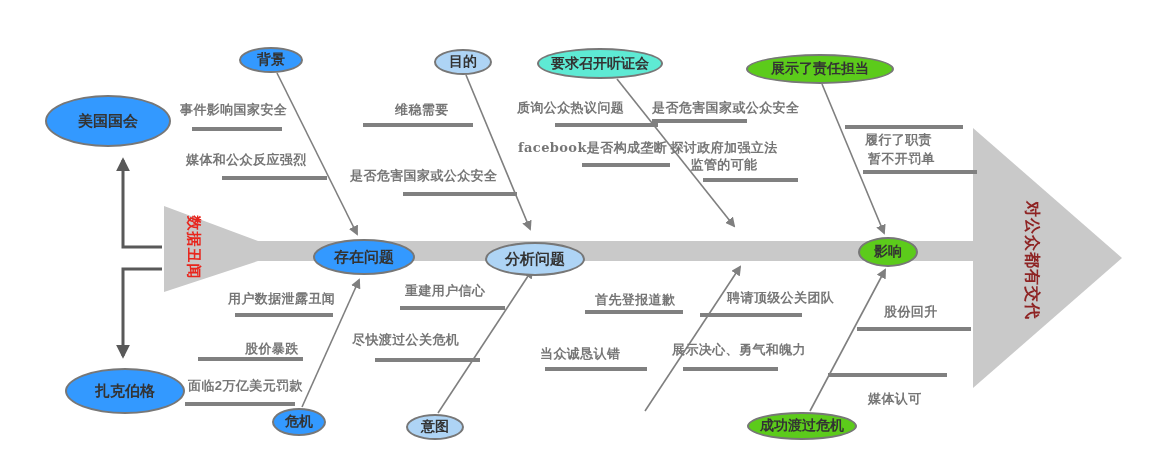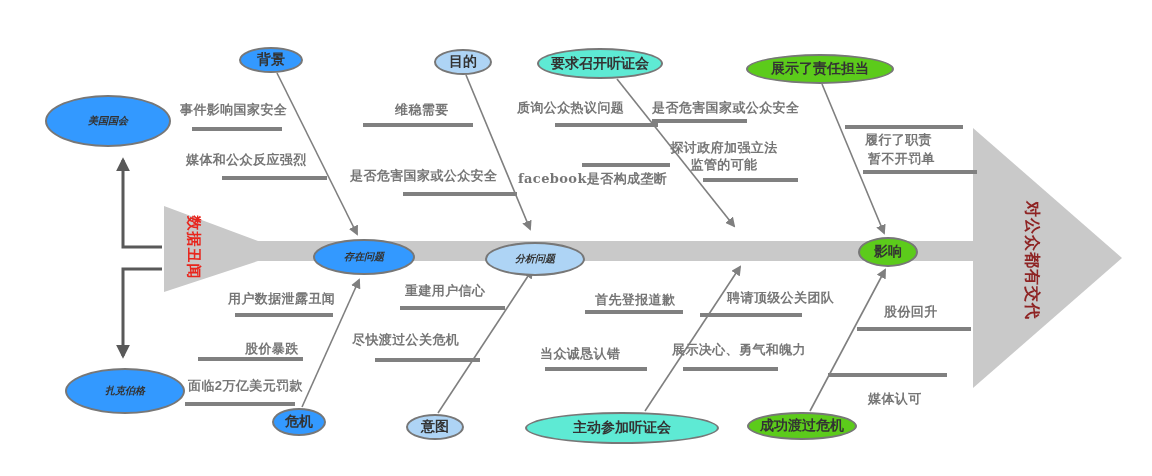--- a/index.html
+++ b/index.html
@@ -7,25 +7,25 @@
           font-family:"Liberation Sans","DejaVu Sans",sans-serif;}
   svg.layer{position:absolute;left:0;top:0;width:1152px;height:476px;}
   .node{position:absolute;border:2px solid #777;border-radius:50%;box-sizing:border-box;
         display:flex;align-items:center;justify-content:center;font-weight:bold;color:#333;
         white-space:nowrap;}
   .c-blue{background:#3399ff;}
   .c-lblue{background:#aed4f5;}
   .c-cyan{background:#5eead4;}
   .c-green{background:#5ccb1b;}
   .f14{font-size:14px;}
-  .f15{font-size:10px;font-style:italic;}
+  .f15{font-size:15px;}
   .feat{position:absolute;font-size:13px;letter-spacing:.4px;color:#767676;white-space:nowrap;
         font-weight:bold;}
   .feat.wrap{white-space:normal;width:112px;text-align:center;line-height:17px;}
-  .feat.serif{font-family:"DejaVu Serif","Liberation Serif",serif;margin-top:31px;}
+  .feat.serif{font-family:"DejaVu Serif","Liberation Serif",serif;}
   .ul{position:absolute;height:4px;background:#808080;}
   .vtext{position:absolute;font-weight:bold;white-space:nowrap;text-align:center;}
   #tail-label{left:157px;top:238px;width:72px;font-size:15px;color:#e8251d;
               transform:rotate(90deg);transform-origin:center;letter-spacing:1px;}
   #head-label{left:967px;top:250px;width:128px;font-size:16px;color:#8e2323;
               transform:rotate(90deg);transform-origin:center;letter-spacing:1px;}
 </style>
 </head>
 <body>
 
@@ -71,21 +71,20 @@
   <div class="node c-lblue f15" style="left:485px;top:242px;width:100px;height:34px;">分析问题</div>
   <div class="node c-green f14" style="left:858px;top:237px;width:60px;height:30px;">影响</div>
 
   <div class="node c-blue f14" style="left:239px;top:47px;width:64px;height:26px;">背景</div>
   <div class="node c-lblue f14" style="left:434px;top:49px;width:58px;height:26px;">目的</div>
   <div class="node c-cyan f14" style="left:537px;top:48px;width:126px;height:31px;">要求召开听证会</div>
   <div class="node c-green f14" style="left:746px;top:54px;width:148px;height:30px;">展示了责任担当</div>
 
   <div class="node c-blue f14" style="left:272px;top:408px;width:54px;height:28px;">危机</div>
   <div class="node c-lblue f14" style="left:406px;top:414px;width:58px;height:26px;font-family:Liberation Serif, serif;">意图</div>
-  <div class="node c-cyan f14" style="left:525px;top:412px;width:194px;height:32px;">主动参加听证会</div>
   <div class="node c-green f14" style="left:747px;top:412px;width:110px;height:28px;">成功渡过危机</div>
 
   <div class="feat" style="left:180px;top:101px;">事件影响国家安全</div>
   <div class="ul" style="left:192px;top:127px;width:90px;"></div>
   <div class="feat" style="left:186px;top:151px;">媒体和公众反应强烈</div>
   <div class="ul" style="left:222px;top:176px;width:105px;"></div>
 
   <div class="feat" style="left:395px;top:101px;">维稳需要</div>
   <div class="ul" style="left:363px;top:123px;width:110px;"></div>
   <div class="feat" style="left:350px;top:167px;">是否危害国家或公众安全</div>

